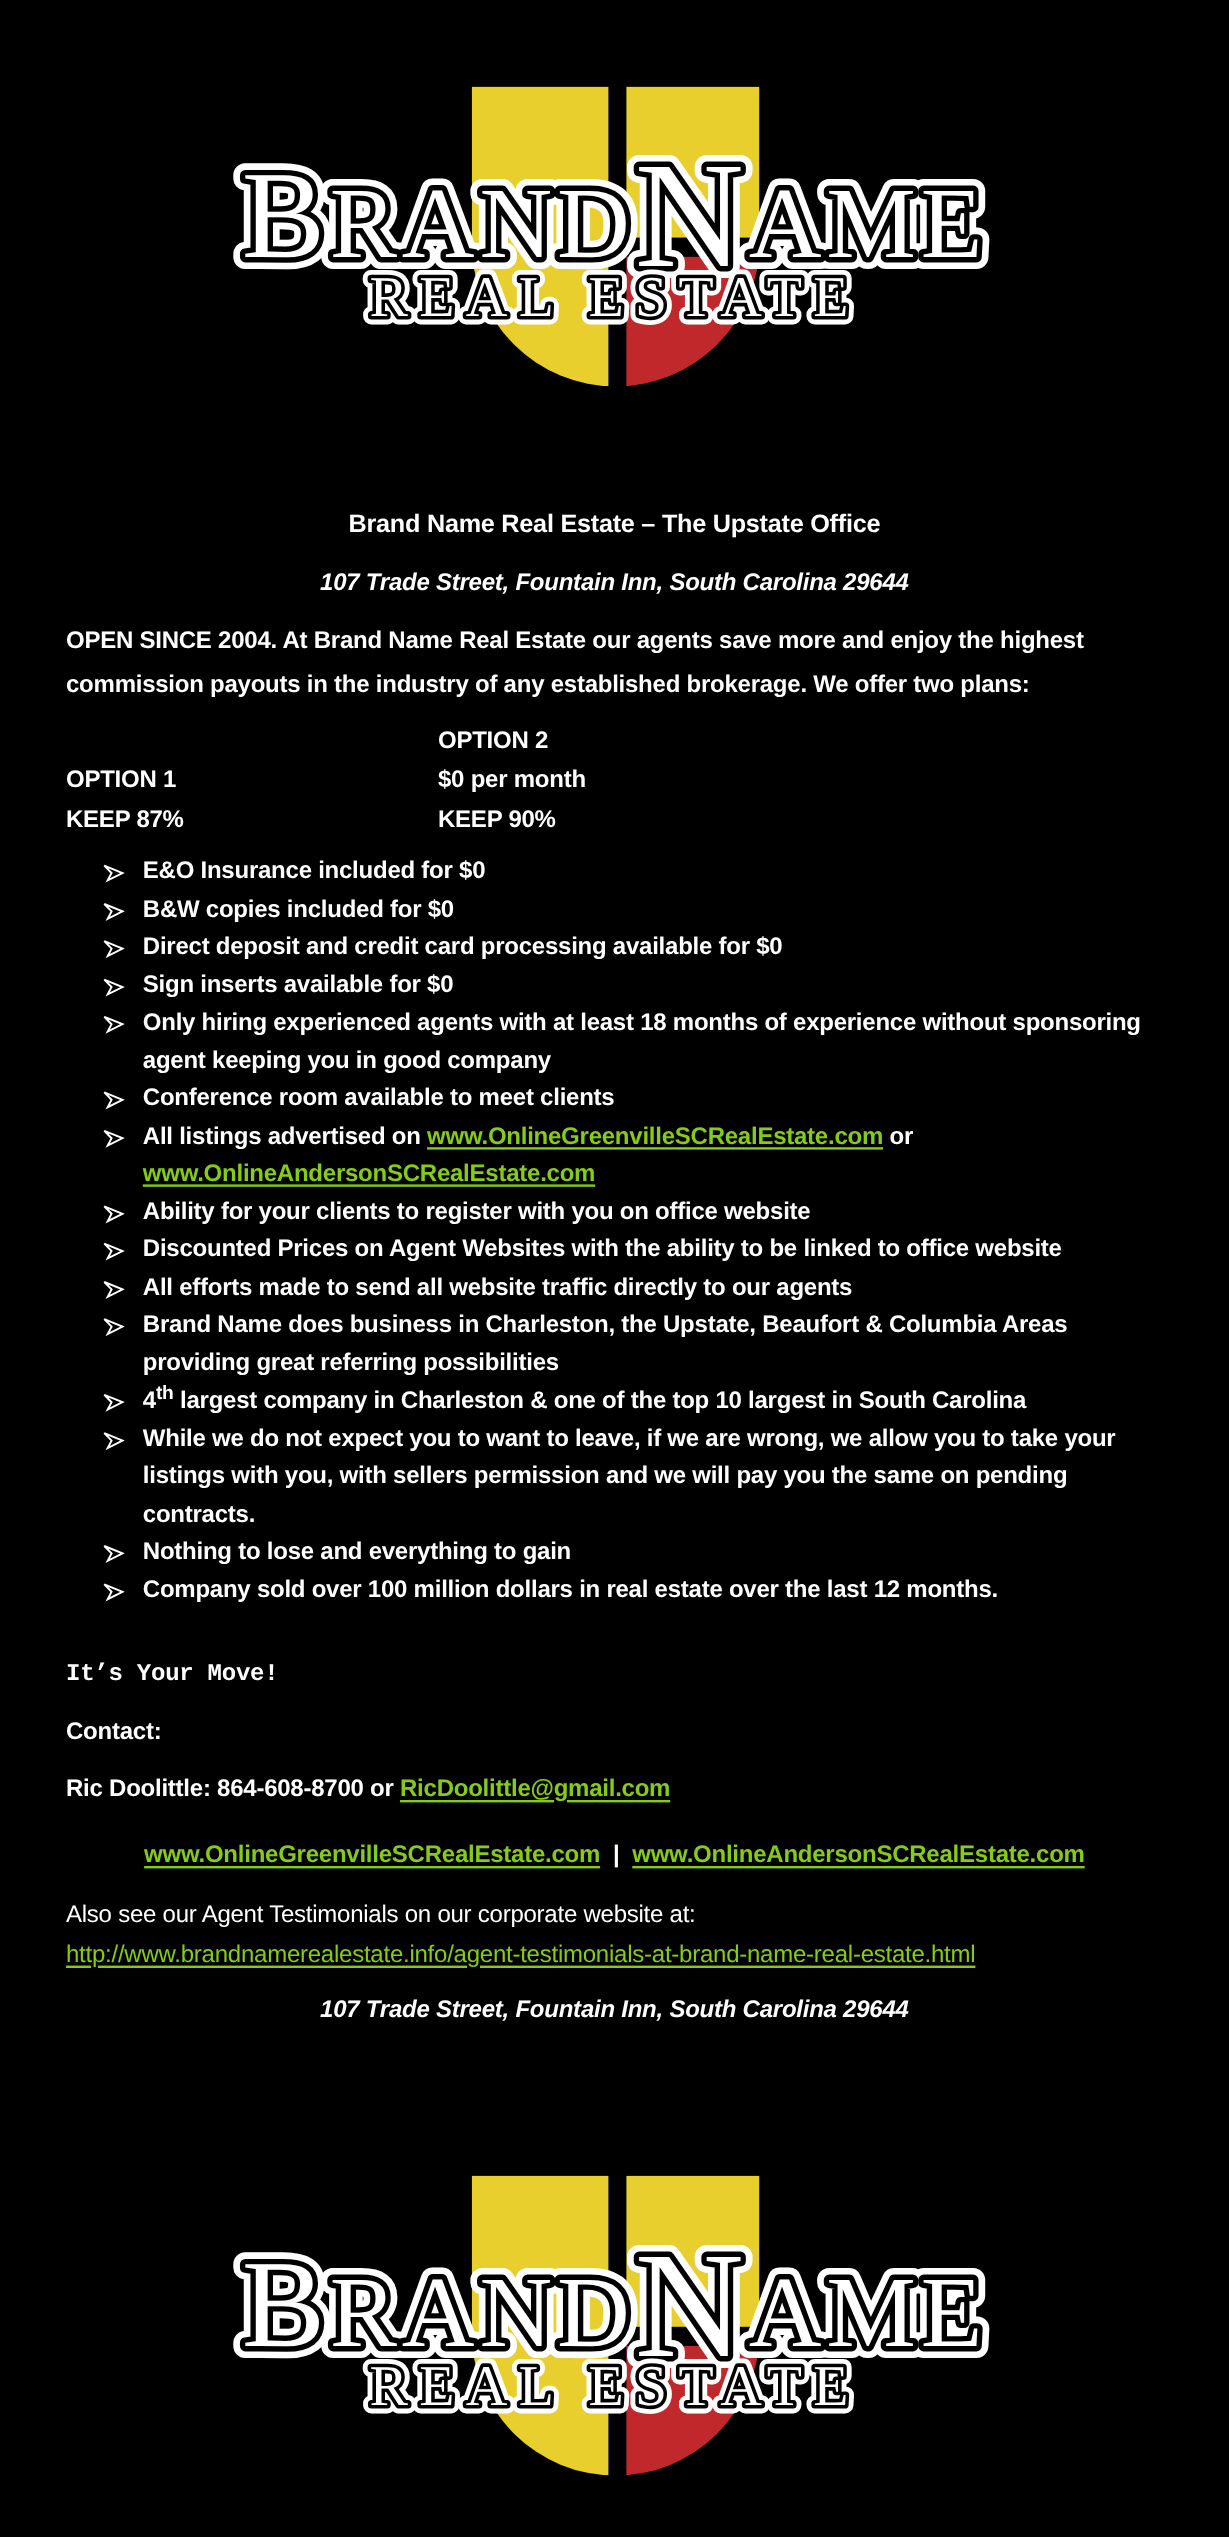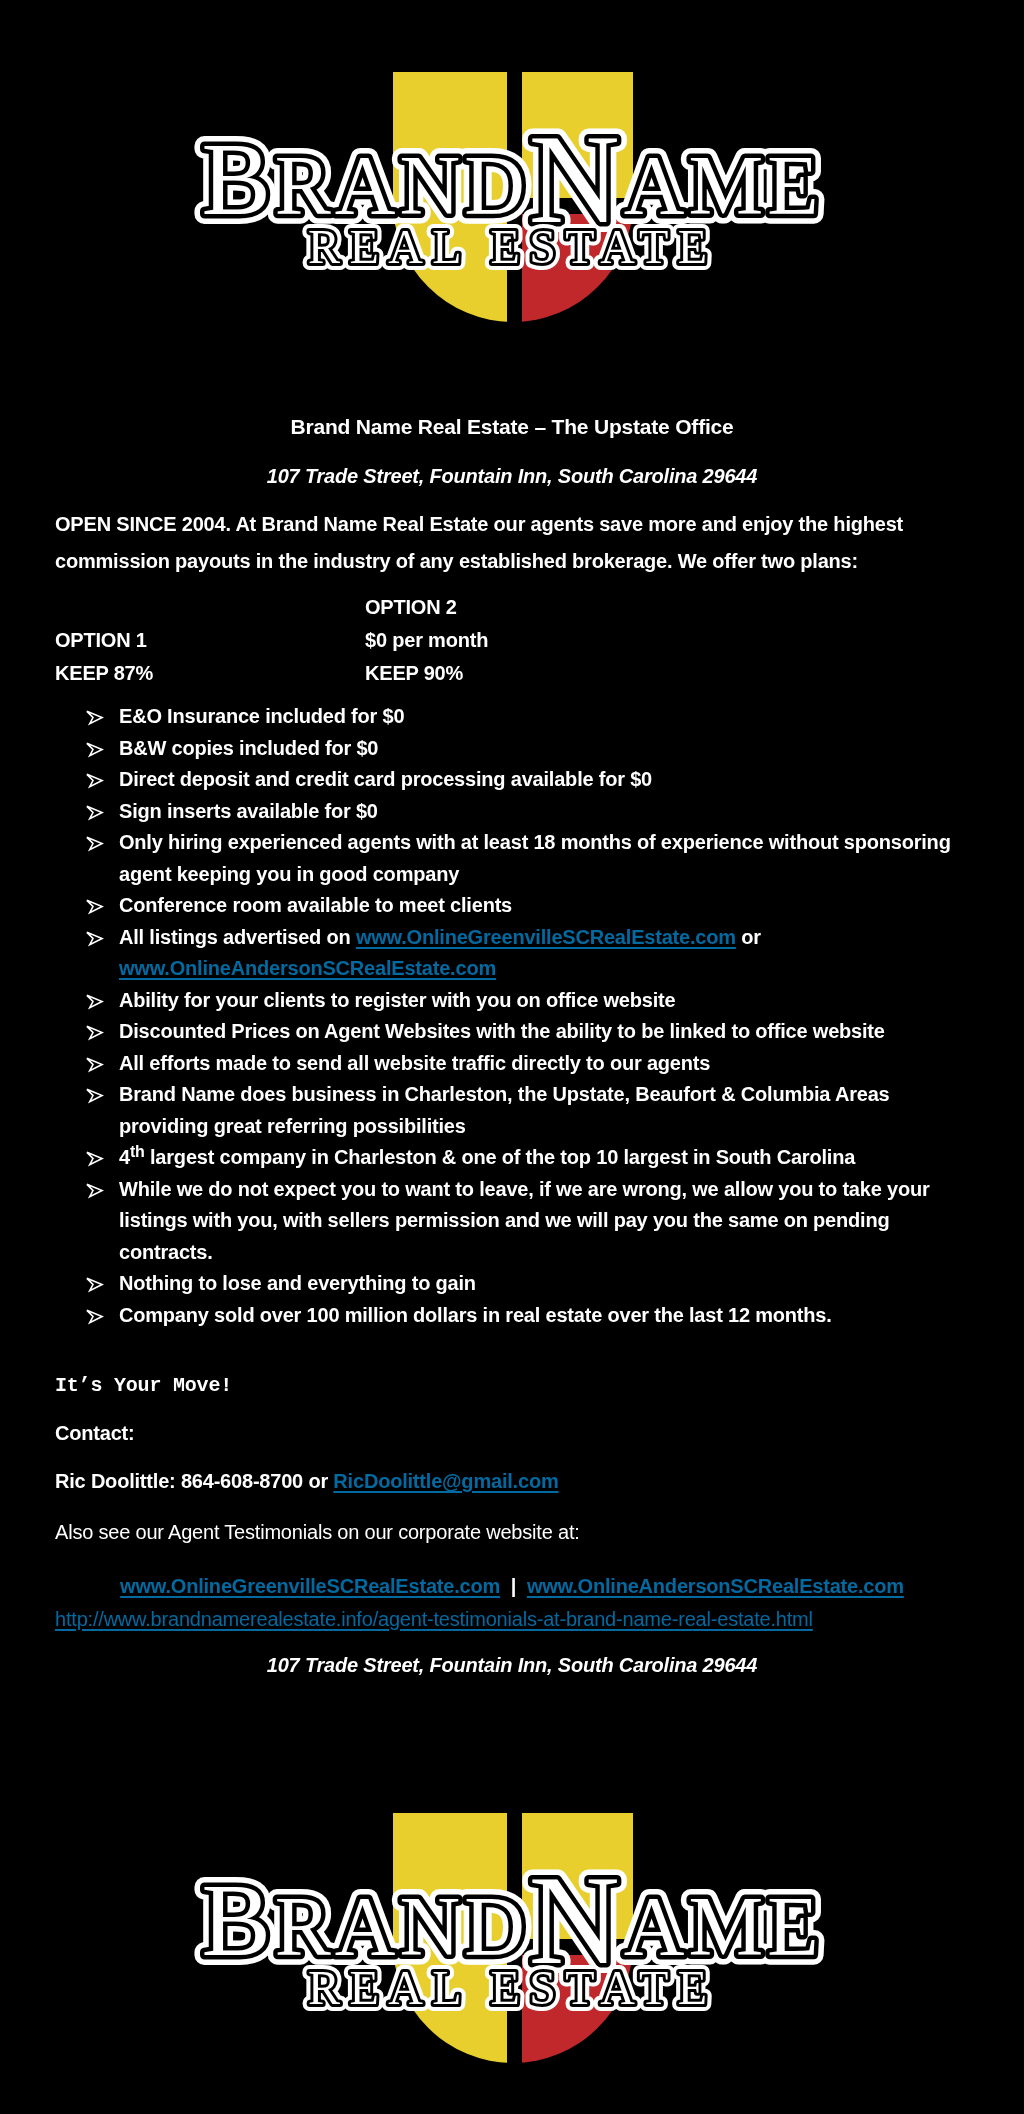--- a/index.html
+++ b/index.html
@@ -20,34 +20,34 @@
   .bn.ink  { stroke:#000; stroke-width:9px;  paint-order:stroke; stroke-linejoin:round; }
   .bn .big  { font-size:104px; }
   .bn .big2 { font-size:126px; }
   .bn .small{ font-size:84px;  }
   .re { font-size:48px; letter-spacing:9px; }
   .re.halo2 { stroke:#fff; stroke-width:14px; paint-order:stroke; stroke-linejoin:round; }
   .re.ink2  { stroke:#000; stroke-width:6px;  paint-order:stroke; stroke-linejoin:round; }
 
   
   .content {
-    position:absolute; top:414px; left:55px; width:914px;
+    position:absolute; top:424px; left:55px; width:914px;
     font-size:20px; font-weight:bold; line-height:31.5px; letter-spacing:-0.2px;
   }
   .title { font-size:21px; font-weight:bold; text-align:center; line-height:26px; margin:0 0 23px; }
   .addr  { font-style:italic; text-align:center; line-height:26px; margin:0 0 17px; }
   .intro { line-height:36.5px; margin:0 0 12px; }
   .plans { display:flex; line-height:33px; margin:0 0 11px;align-items:flex-end; }
   .plan-1 { width:310px; }
   .bullets { list-style:none; margin:0; padding:0; }
   .bullet { position:relative; padding-left:64px; }
   .arrow { position:absolute; left:30px; top:7px; width:19px; height:19px; }
   .arrow svg { display:block; }
   sup { font-size:16px; line-height:0; vertical-align:7px; }
-  .lnk { color:#0369a1; text-decoration:underline; text-decoration-thickness:2px; text-underline-offset:3px; cursor:pointer; }
+  .lnk { color:#84cc16; text-decoration:underline; text-decoration-thickness:2px; text-underline-offset:3px; cursor:pointer; }
   .line { margin:0; }
   .move    { margin-top:39px;font-family:Liberation Mono, monospace; }
   .contact { margin-top:16px; }
   .ric     { margin-top:17px; }
   .sites   { margin-top:23px; text-align:center; }
   .note    { margin-top:19px; font-weight:normal; }
   .url     { margin-top:1px;  font-weight:normal; }
   .footer-addr { margin:15px 0 0; text-align:center; font-style:italic; }
 </style>
 </head>
@@ -165,22 +165,22 @@
         <li class="bullet"><span class="arrow">
             <svg viewBox="0 0 20 20" width="19" height="19">
               <path d="M2 3.5 L18 10 L5 16.5 L8.4 10 Z" fill="#000" stroke="#fff" stroke-width="1.7" stroke-linejoin="miter"></path>
             </svg>
           </span><span><span>Company sold over 100 million dollars in real estate over the last 12 months.</span></span></li>
       </ul>
 
     <p class="line move">It’s Your Move!</p>
     <p class="line contact">Contact:</p>
     <p class="line ric"><span>Ric Doolittle: 864-608-8700 or </span><a class="lnk" href="#">RicDoolittle@gmail.com</a></p>
+    <p class="line sites"><a class="lnk" href="#">www.OnlineGreenvilleSCRealEstate.com</a><span> &nbsp;|&nbsp; </span><a class="lnk" href="#">www.OnlineAndersonSCRealEstate.com</a></p>
     <p class="line note">Also see our Agent Testimonials on our corporate website at:</p>
-    <p class="line sites"><a class="lnk" href="#">www.OnlineGreenvilleSCRealEstate.com</a><span> &nbsp;|&nbsp; </span><a class="lnk" href="#">www.OnlineAndersonSCRealEstate.com</a></p>
     <p class="line url"><a class="lnk" href="#">http://www.brandnamerealestate.info/agent-testimonials-at-brand-name-real-estate.html</a></p>
     <p class="footer-addr">107 Trade Street, Fountain Inn, South Carolina 29644</p>
   </main>
 
   <div class="logo logo-bottom">
     <svg viewBox="0 0 1024 280" width="1024" height="280">
       <defs>
         <clipPath id="shieldClipBottom">
             <path d="M393 24 H633 V154 A120 120 0 0 1 393 154 Z"></path>
           </clipPath>

